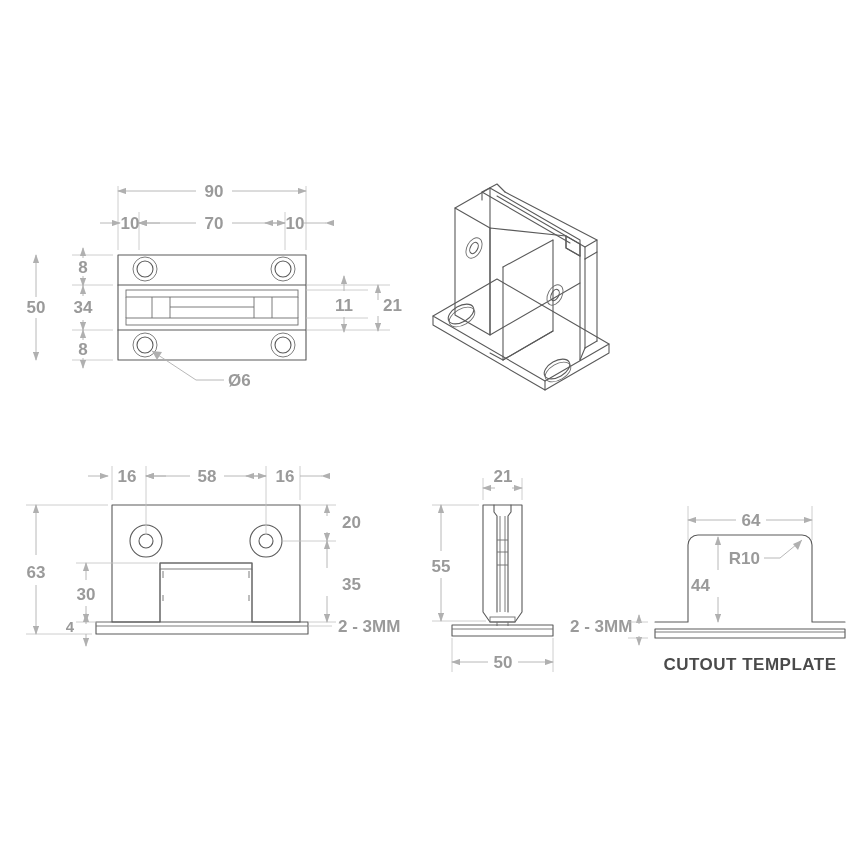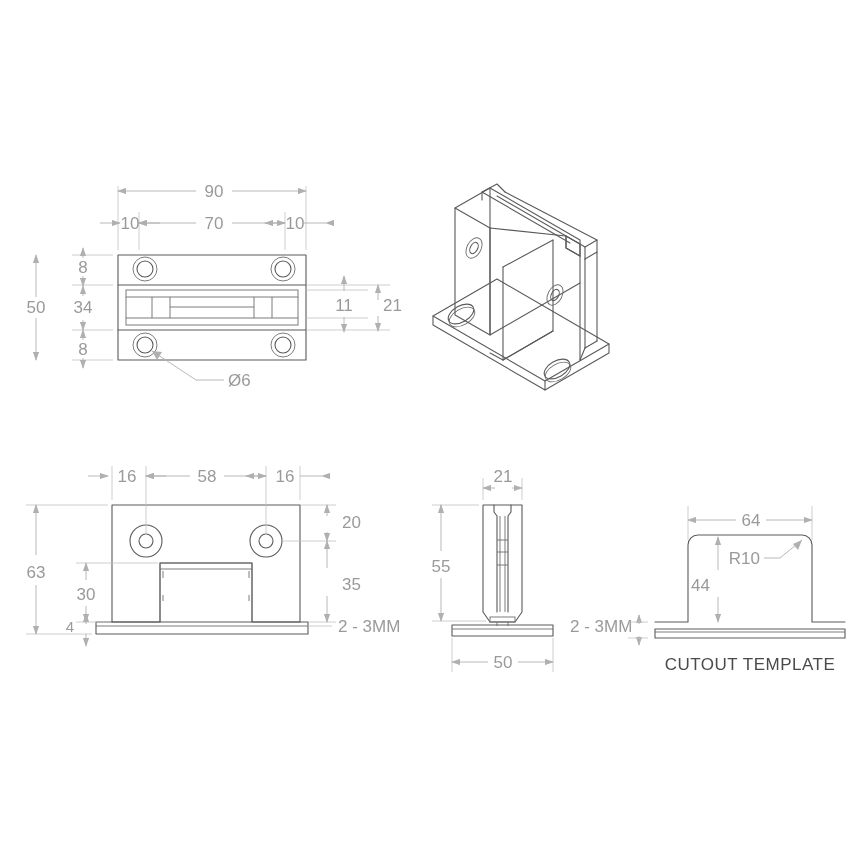--- a/index.html
+++ b/index.html
@@ -1,17 +1,17 @@
 <!DOCTYPE html>
 <html><head>
 <meta charset="utf-8">
 <style>
   html,body{margin:0;padding:0;background:#ffffff;}
   body{width:860px;height:860px;overflow:hidden;font-family:"Liberation Sans",sans-serif;}
-  #sheet{position:relative;width:860px;height:860px;background:#fff;}
+  #sheet{position:relative;width:860px;height:860px;background:#fff;font-weight:bold;}
   svg{display:block;}
   .part{fill:none;stroke:#5a5a5a;stroke-width:1.1;stroke-linejoin:round;stroke-linecap:round;}
   .part-thin{fill:none;stroke:#6e6e6e;stroke-width:0.9;}
   .dim{fill:none;stroke:#b0b0b0;stroke-width:0.9;}
   .ext{fill:none;stroke:#c2c2c2;stroke-width:0.8;}
   .arrow{fill:#b0b0b0;stroke:none;}
   .dtxt{fill:#9a9a9a;font-family:"Liberation Sans",sans-serif;font-size:17px;}
   .dtxt-s{fill:#9a9a9a;font-family:"Liberation Sans",sans-serif;font-size:15px;}
   .label{fill:#4a4a4a;font-family:"Liberation Sans",sans-serif;font-size:17px;letter-spacing:0.5px;}
 </style>

